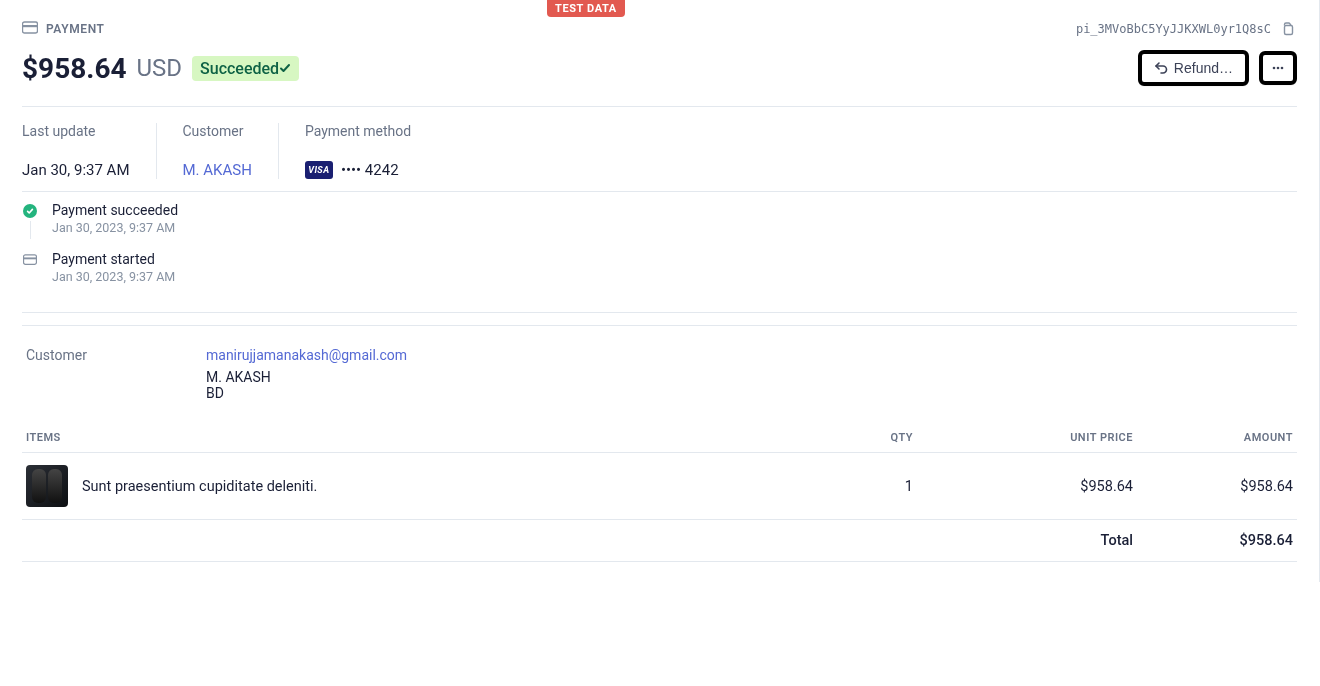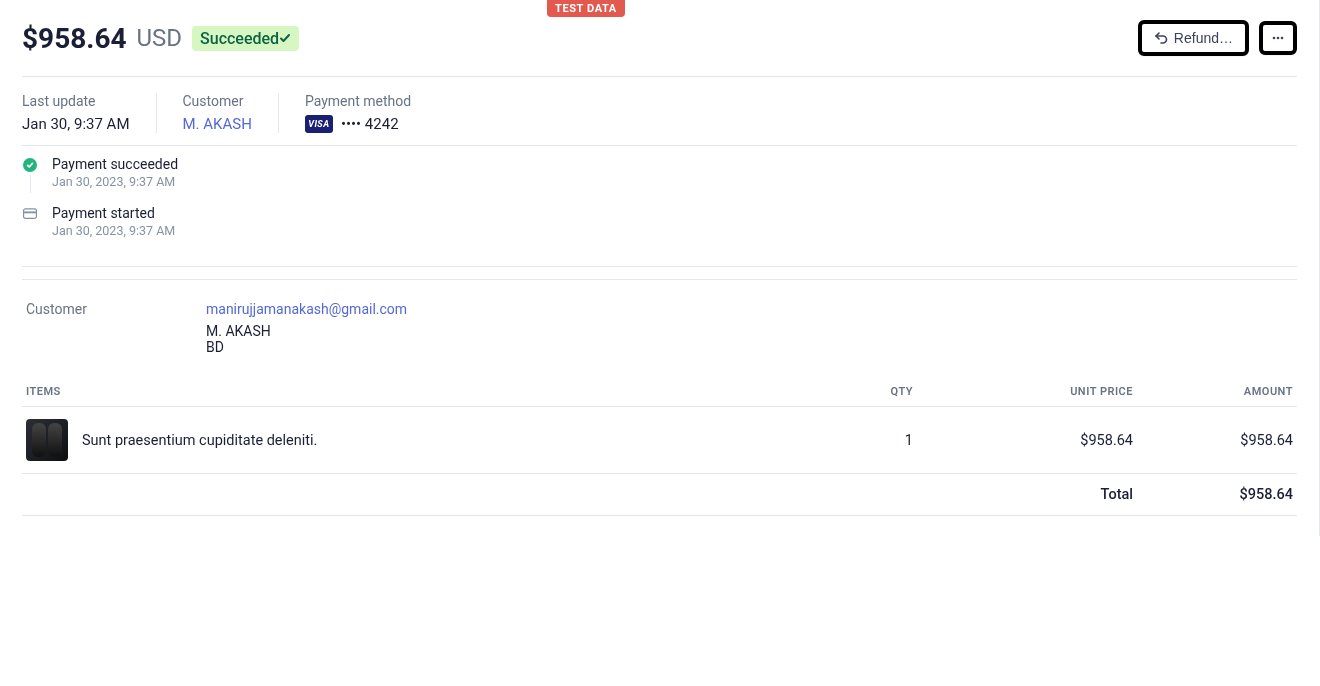--- a/index.html
+++ b/index.html
@@ -120,21 +120,21 @@
     border-left: 1px solid #e3e8ee;
     min-width: 120px;
   }
   .meta-block:first-child {
     padding-left: 0;
     border-left: none;
   }
   .meta-label {
     color: #697386;
     font-size: 14px;
-    margin-bottom: 6px;
+    margin-bottom: 22px;
   }
   .meta-value {
     color: #1a1f36;
     font-size: 15px;
     display: flex;
     align-items: center;
     gap: 8px;
   }
   .link { color: #5469d4; cursor: pointer; text-decoration: none; }
 
@@ -282,20 +282,37 @@
   .totals-row .tot-label { text-align: right; font-weight: 500; }
 
 </style>
 </head>
 <body>
 
 <div class="page">
 
   <div class="test-data-badge">TEST DATA</div>
 
+  <div class="header-row">
+    <span>
+      <svg class="card-icon" viewBox="0 0 16 14" fill="currentColor">
+          <rect x="0.5" y="1" width="15" height="11" rx="2" fill="none" stroke="currentColor" stroke-width="1.4"></rect>
+          <rect x="0.5" y="4" width="15" height="2.2" fill="currentColor"></rect>
+        </svg>
+    </span>
+    <span class="breadcrumb-label">PAYMENT</span>
+    <span class="spacer"></span>
+    <span class="payment-id">pi_3MVoBbC5YyJJKXWL0yr1Q8sC</span>
+    <span class="copy-btn">
+      <svg width="14" height="14" viewBox="0 0 14 14" fill="none" stroke="currentColor" stroke-width="1.4">
+          <rect x="3.5" y="3.5" width="8" height="9" rx="1.5"></rect>
+          <path d="M3.5 3.5 V2.5 a1.5 1.5 0 0 1 1.5 -1.5 h3 l2 2"></path>
+        </svg>
+    </span>
+  </div>
 
   <div class="title-row">
     <span class="amount">$958.64</span>
     <span class="currency">USD</span>
     <span class="status-badge">
       <span>Succeeded</span>
       <svg viewBox="0 0 12 12" fill="none" stroke="currentColor" stroke-width="2" stroke-linecap="round" stroke-linejoin="round">
           <polyline points="2 6.5 4.5 9 10 3"></polyline>
         </svg>
     </span>

